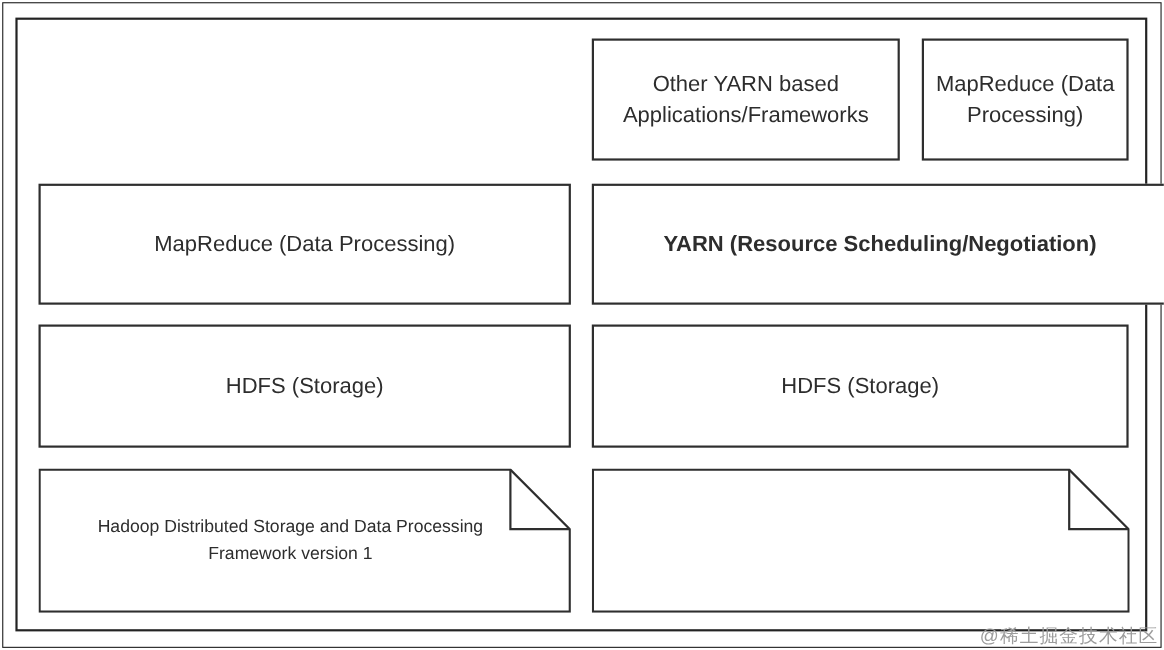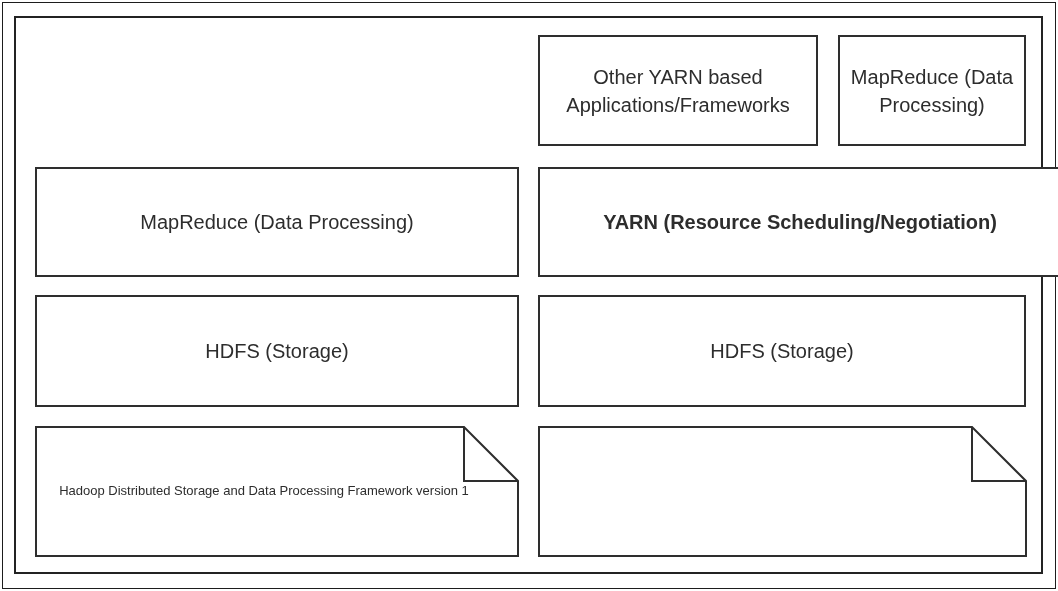--- a/index.html
+++ b/index.html
@@ -56,21 +56,21 @@
   .note-v1 { left: 35px;  top: 426px; }
   .note-v2 { left: 538px; top: 426px; width: 489px; }
   .note svg { position: absolute; left: 0; top: 0; display: block; }
   .note .note-label {
     position: absolute;
     left: 14px; right: 40px; top: 0; bottom: 0;
     display: flex;
     align-items: center;
     justify-content: center;
     text-align: center;
-    font-size: 13px;
+    font-size: 16px;
     line-height: 1.45;
     color: #2d2d2d;
   }
   .watermark {
     position: absolute;
     right: 5px;
     bottom: 1px;
     font-size: 17px;
     letter-spacing: 1px;
     color: #9c9c9c;
@@ -112,13 +112,14 @@
     <div class="note-label">Hadoop Distributed Storage and Data Processing Framework version 1</div>
   </div>
 
   <div class="note note-v2">
     <svg width="489" height="131" viewBox="0 0 489 131">
       <path d="M1,1 H434 L488,55 V130 H1 Z" fill="#ffffff" stroke="#2e2e2e" stroke-width="2"></path>
       <path d="M434,1 V55 H488" fill="none" stroke="#2e2e2e" stroke-width="2"></path>
     </svg>
   </div>
 
+  <div class="watermark">@稀土掘金技术社区</div>
 </div>
 
 </body></html>

